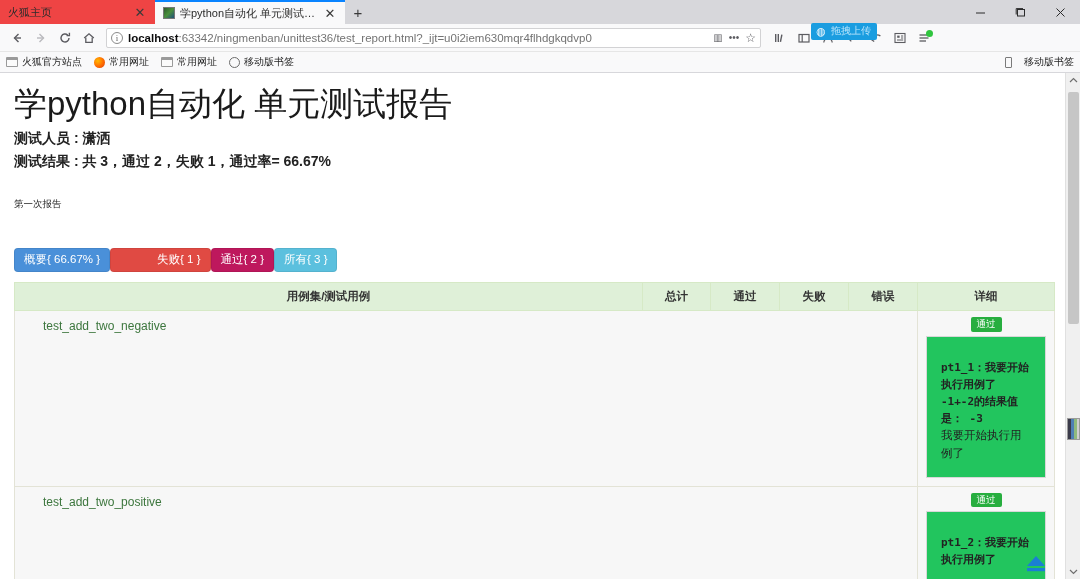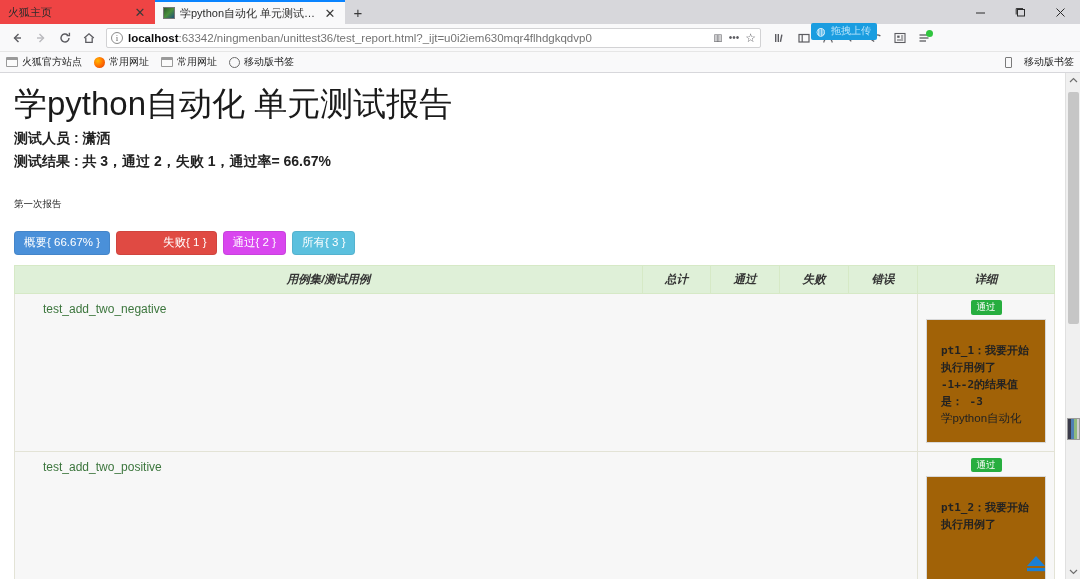--- a/index.html
+++ b/index.html
@@ -177,21 +177,21 @@
   }
   .meta {
     font-size: 14px;
     color: #222;
     font-weight: 700;
     margin: 0 0 9px 0;
     line-height: 1;
   }
   .note { font-size: 9.5px; color: #222; margin: 30px 0 0 0; }
 
-  .btnrow { display: flex; gap: 6px; margin: 20px 0 10px 0; }
+  .btnrow { display: flex; gap: 0; margin: 37px 0 10px 0; }
   .rbtn {
     font-size: 11.5px;
     color: #fff;
     padding: 5px 9px 6px 9px;
     border-radius: 4px;
     border: 1px solid rgba(0,0,0,0.07);
     line-height: 1;
     white-space: nowrap;
   }
 
@@ -203,21 +203,20 @@
   }
   table.report th {
     background: #dff0d8;
     color: #333;
     font-weight: 700;
     font-size: 11.5px;
     padding: 6px 4px;
     border: 1px solid #d6e9c6;
     text-align: center;
     height: 24px;
-    font-style: italic;
   }
   table.report td {
     border: 1px solid #e3e3d6;
     padding: 5px 6px;
     vertical-align: top;
   }
   tr.class-row td {
     background: #fdf9ec;
     height: 23px;
     padding: 4px 6px;
@@ -245,21 +244,21 @@
     display: inline-block;
     background: #27ae3f;
     color: #fff;
     font-size: 9.5px;
     padding: 2px 6px 3px 6px;
     border-radius: 2px;
     line-height: 1;
   }
   .out-box {
     border: 1px solid #d8d8d8;
-    background: #a16207;
+    background: #22c55e;
     padding: 22px 14px 14px 14px;
     font-size: 11.5px;
     color: #222;
     line-height: 1.55;
     min-height: 110px;
   }
   .out-box .mono { font-family: "DejaVu Sans Mono", "Liberation Mono", monospace; font-weight: 700; font-size: 11px; }
 
   
   .scrolltop {
@@ -453,21 +452,21 @@
       <h1 class="rep-title">学python自动化 单元测试报告</h1>
 
       <div class="meta">测试人员 : 潇洒</div>
       <div class="meta">测试结果 : 共 3，通过 2，失败 1，通过率= 66.67%</div>
 
       <div class="note">第一次报告</div>
 
       <div class="btnrow">
         <div class="rbtn" style="background:#4a90d9;">概要{ 66.67% }</div>
         <div class="rbtn" style="background:#e04a43;padding-left:46px;">失败{ 1 }</div>
-        <div class="rbtn" style="background:#d946ef;">通过{ 2 }</div>
+        <div class="rbtn" style="background:#be185d;">通过{ 2 }</div>
         <div class="rbtn" style="background:#5bc0de;">所有{ 3 }</div>
       </div>
 
       <table class="report">
         <colgroup>
           <col style="width:628px">
           <col style="width:68px">
           <col style="width:69px">
           <col style="width:69px">
           <col style="width:69px">
@@ -487,21 +486,21 @@
 
           <tr class="case-row">
             <td class="case-name" colspan="5">test_add_two_negative</td>
             <td class="case-out">
               <div class="badge-wrap">
                 <span class="pass-badge">通过</span>
               </div>
               <div class="out-box">
                 <div class="mono">pt1_1：我要开始执行用例了</div>
                 <div class="mono">-1+-2的结果值是： -3</div>
-                <div>学python自动化</div>
+                <div>我要开始执行用例了</div>
               </div>
             </td>
           </tr>
 
           <tr class="case-row">
             <td class="case-name" colspan="5">test_add_two_positive</td>
             <td class="case-out">
               <div class="badge-wrap">
                 <span class="pass-badge">通过</span>
               </div>

